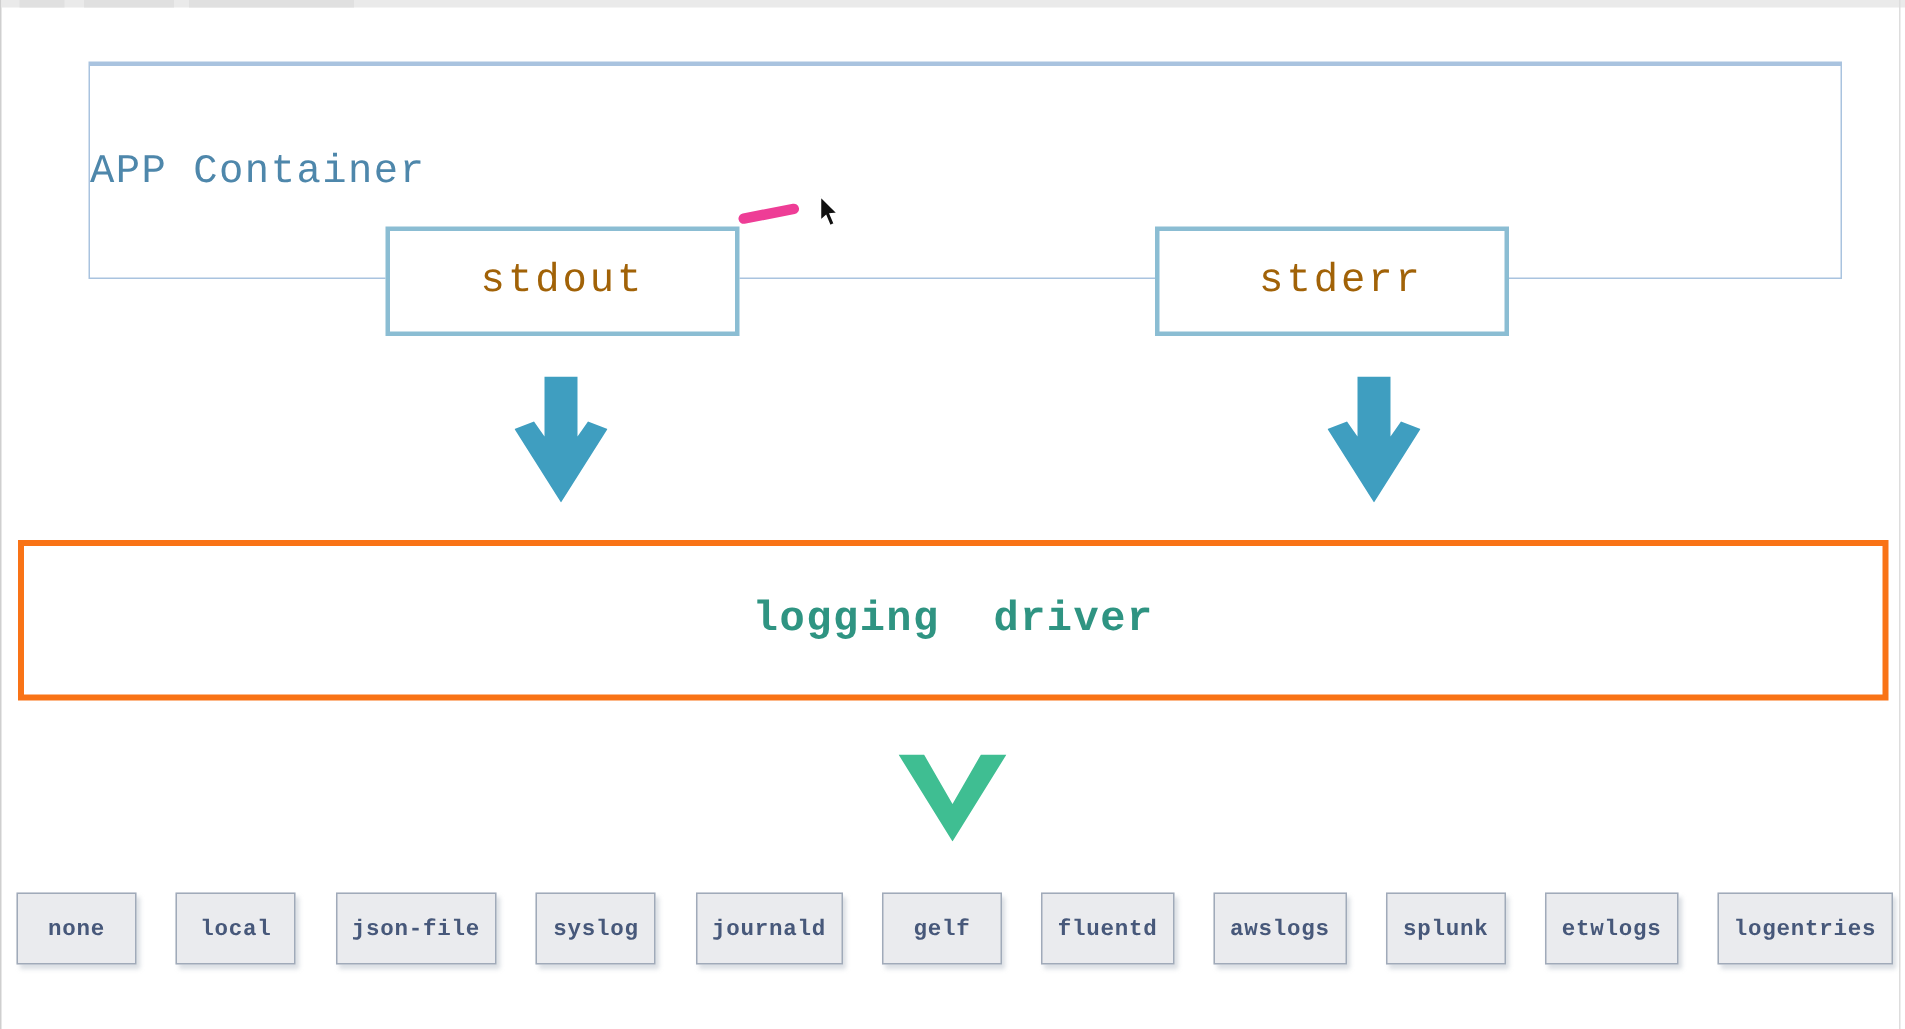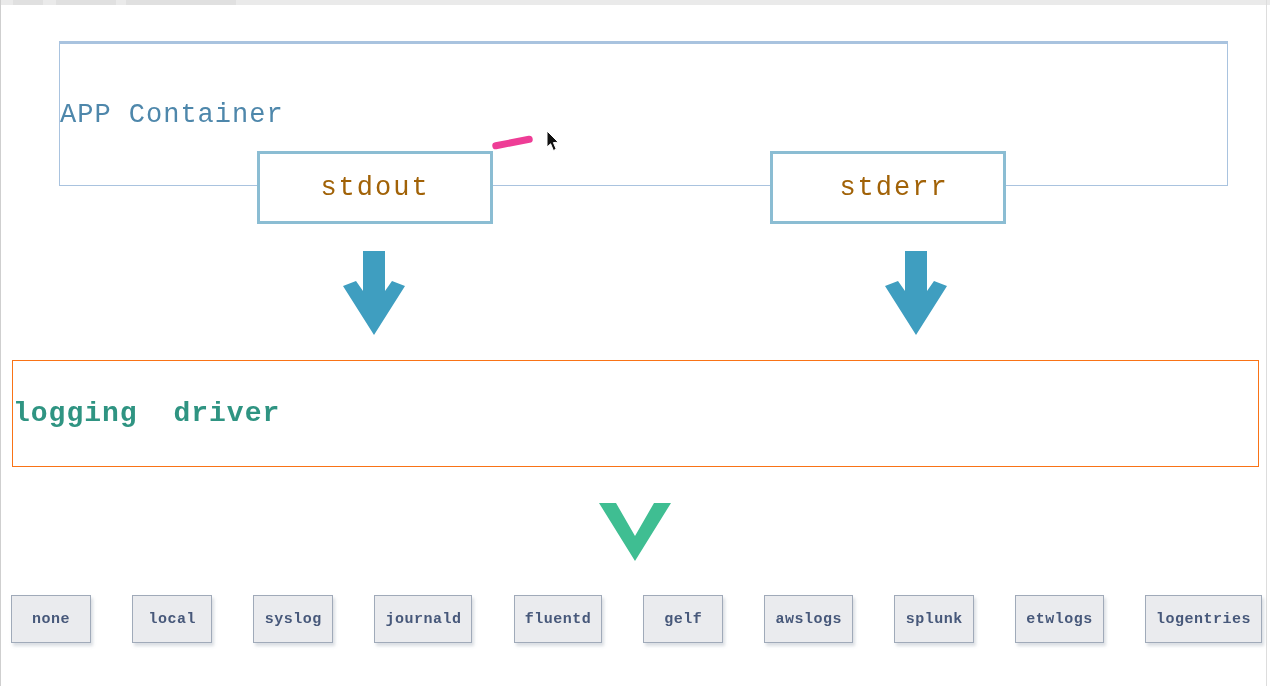--- a/index.html
+++ b/index.html
@@ -46,22 +46,22 @@
   .cursor { position:absolute; left:545px; top:131px; width:14px; height:22px; }
 
   
   .down-arrow { position:absolute; top:251px; width:62px; height:84px; }
   .arrow-stdout { left:342px; }
   .arrow-stderr { left:884px; }
 
   
   .logging-box {
     position:absolute; left:11px; top:360px; width:1247px; height:107px; box-sizing:border-box;
-    border:1px solid #f97316; background:#ffffff;
-    display:flex; align-items:center; justify-content:flex-start;
+    border:4px solid #f97316; background:#ffffff;
+    display:flex; align-items:center; justify-content:center;
   }
   .logging-label {
     font-size:28px; font-weight:bold; color:#2f9482;
     letter-spacing:1px; word-spacing:18px;
   }
 
   
   .chevron { position:absolute; left:598px; top:503px; width:72px; height:58px; }
 
   
@@ -122,30 +122,33 @@
   </svg>
 
   <div class="drivers-row">
     <div class="driver-box">
         <span>none</span>
       </div>
     <div class="driver-box">
         <span>local</span>
       </div>
     <div class="driver-box">
+        <span>json-file</span>
+      </div>
+    <div class="driver-box">
         <span>syslog</span>
       </div>
     <div class="driver-box">
         <span>journald</span>
       </div>
     <div class="driver-box">
-        <span>fluentd</span>
+        <span>gelf</span>
       </div>
     <div class="driver-box">
-        <span>gelf</span>
+        <span>fluentd</span>
       </div>
     <div class="driver-box">
         <span>awslogs</span>
       </div>
     <div class="driver-box">
         <span>splunk</span>
       </div>
     <div class="driver-box">
         <span>etwlogs</span>
       </div>

